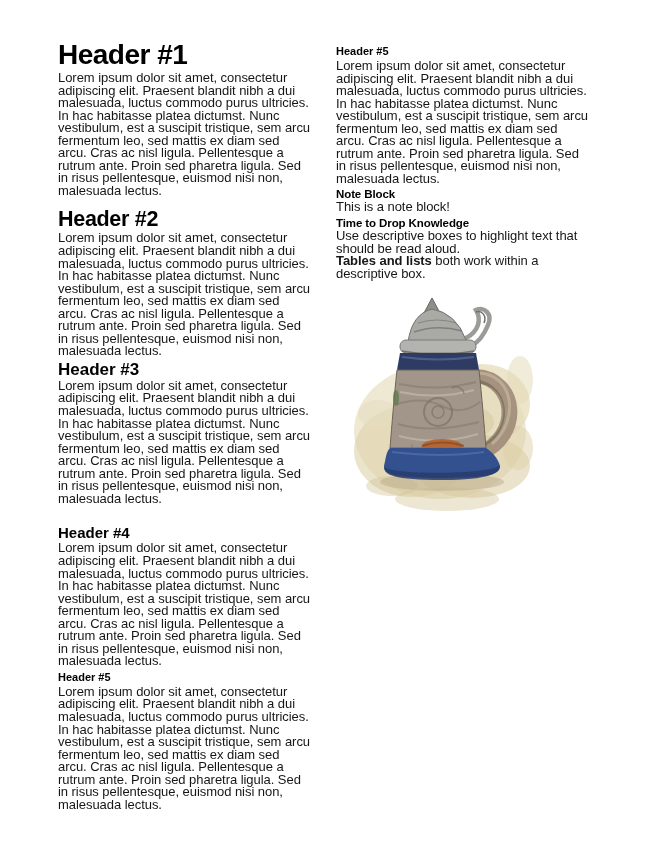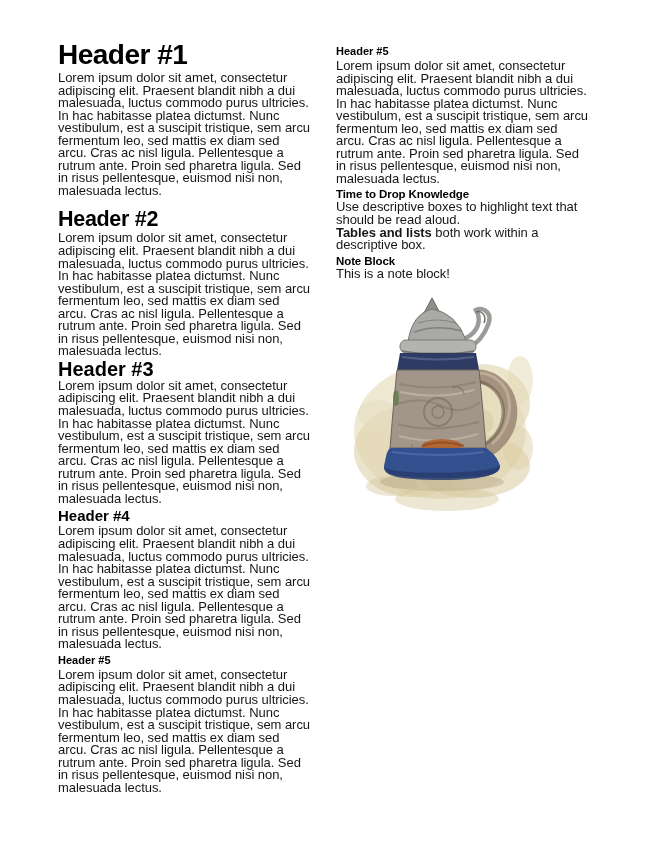--- a/index.html
+++ b/index.html
@@ -11,22 +11,22 @@
     color:#161616;
     overflow:hidden;
   }
   .col{position:absolute;top:42px;width:253px;}
   .col-left{left:58px;}
   .col-right{left:336px;}
   p.body{font-size:13px;line-height:12.55px;margin:0;letter-spacing:-0.05px;}
   h1,h2,h3,h4,h5,h6{margin:0;color:#000000;font-weight:bold;}
   h1{font-size:28px;line-height:26px;margin:0 0 4px 0;letter-spacing:-0.5px;}
   h2{font-size:21.5px;line-height:21px;margin:12px 0 2px 0;letter-spacing:-0.3px;}
-  h3{font-size:20px;line-height:17px;margin:3px 0 2px 0;}
-  h4{font-size:15px;line-height:15px;margin:3px 0 2px 0;}
+  h3{font-size:17px;line-height:17px;margin:3px 0 2px 0;}
+  h4{font-size:15px;line-height:15px;margin:20px 0 2px 0;}
   h5{font-size:11px;line-height:13px;margin:3px 0 2px 0;}
   h6{font-size:11.5px;line-height:12px;margin:3px 0 1px 0;letter-spacing:-0.1px;}
   .inline-bold{font-weight:bold;}
   .illustration{position:absolute;left:352px;top:296px;width:186px;height:222px;}
   .illustration svg{display:block;width:100%;height:100%;}
 </style>
 </head>
 <body>
 
 <div class="page">
@@ -53,27 +53,27 @@
       <p class="body">Lorem ipsum dolor sit amet, consectetur adipiscing elit. Praesent blandit nibh a dui malesuada, luctus commodo purus ultricies. In hac habitasse platea dictumst. Nunc vestibulum, est a suscipit tristique, sem arcu fermentum leo, sed mattis ex diam sed arcu. Cras ac nisl ligula. Pellentesque a rutrum ante. Proin sed pharetra ligula. Sed in risus pellentesque, euismod nisi non, malesuada lectus.</p>
     </section>
   </div>
 
   <div class="col col-right">
     <section>
       <h5>Header #5</h5>
       <p class="body">Lorem ipsum dolor sit amet, consectetur adipiscing elit. Praesent blandit nibh a dui malesuada, luctus commodo purus ultricies. In hac habitasse platea dictumst. Nunc vestibulum, est a suscipit tristique, sem arcu fermentum leo, sed mattis ex diam sed arcu. Cras ac nisl ligula. Pellentesque a rutrum ante. Proin sed pharetra ligula. Sed in risus pellentesque, euismod nisi non, malesuada lectus.</p>
     </section>
     <section>
+      <h6>Note Block</h6>
+      <p class="body">This is a note block!</p>
+    </section>
+    <section>
       <h6>Time to Drop Knowledge</h6>
       <p class="body">Use descriptive boxes to highlight text that should be read aloud.</p>
       <p class="body"><span class="inline-bold">Tables and lists</span><span> both work within a descriptive box.</span></p>
-    </section>
-    <section>
-      <h6>Note Block</h6>
-      <p class="body">This is a note block!</p>
     </section>
   </div>
 
   <div class="illustration">
     <svg viewBox="0 0 186 222" xmlns="http://www.w3.org/2000/svg">
 
       <g>
         <ellipse cx="88" cy="135" rx="86" ry="68" opacity="0.75" fill="#e9e0c4"></ellipse>
         <ellipse cx="60" cy="155" rx="58" ry="46" opacity="0.6" fill="#ded2ab"></ellipse>
         <ellipse cx="130" cy="108" rx="48" ry="40" opacity="0.7" fill="#e4dab6"></ellipse>

